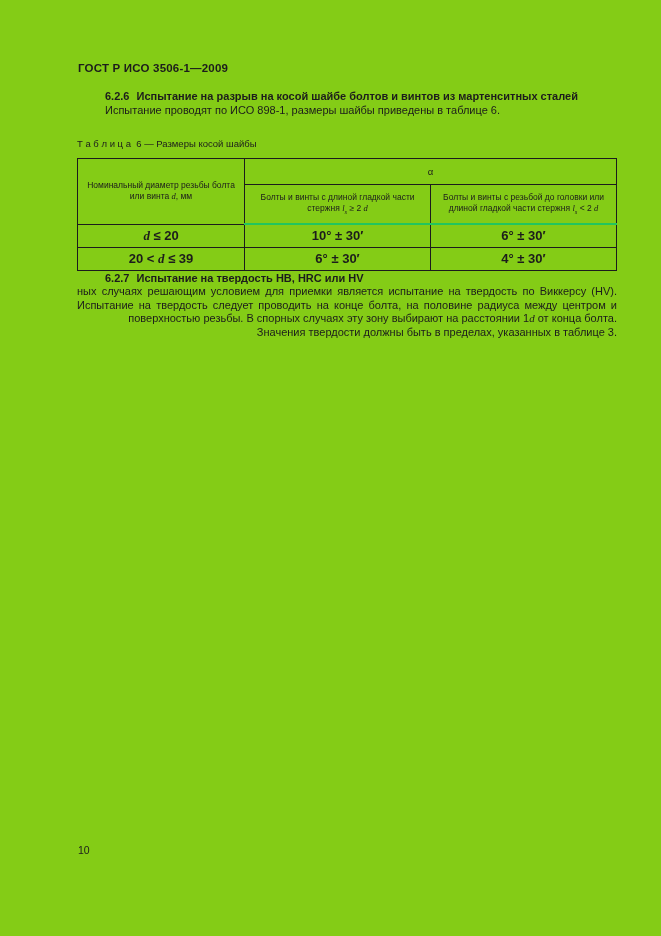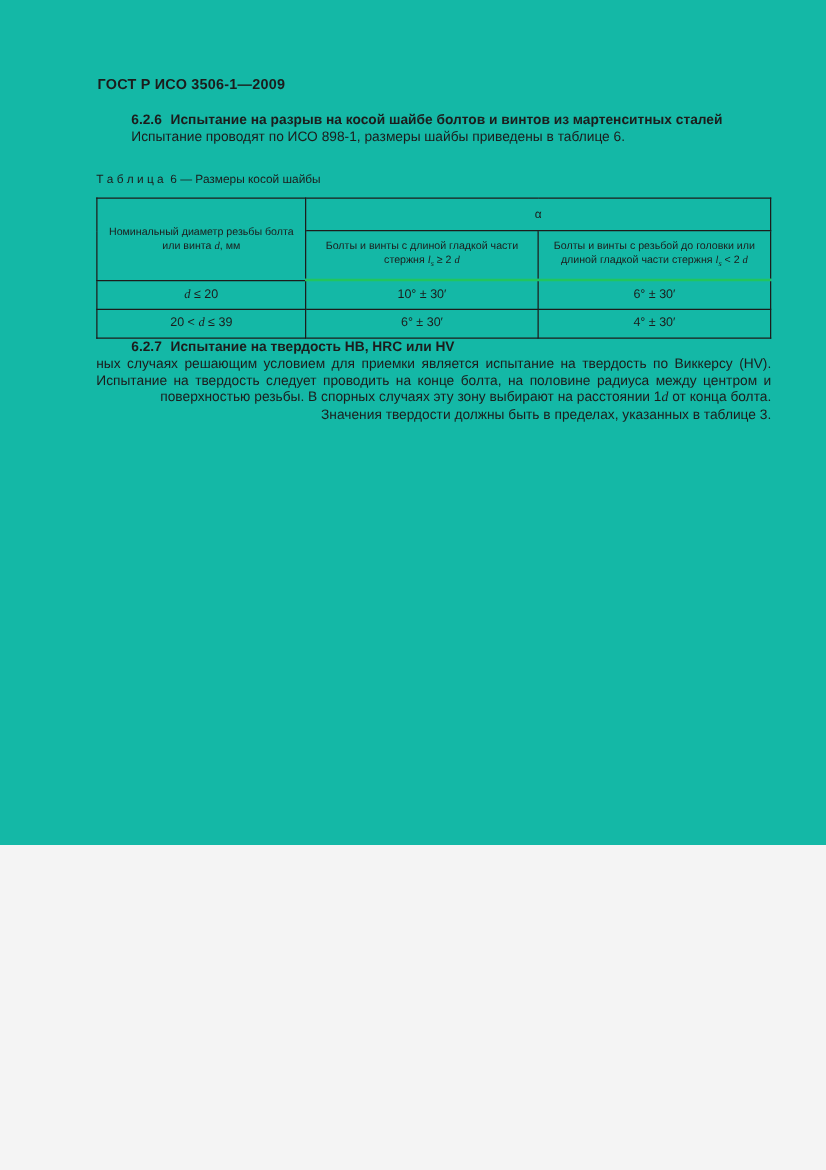--- a/index.html
+++ b/index.html
@@ -4,22 +4,22 @@
 <style>
   html, body { margin: 0; padding: 0; }
   body {
     width: 661px; height: 936px;
     background: #f4f4f4;
     font-family: "Liberation Sans", "DejaVu Sans", sans-serif;
     color: #1c1c1c;
   }
   .page {
     position: relative;
-    width: 661px; height: 676px;
-    background: #14b8a6;
+    width: 661px; height: 936px;
+    background: #84cc16;
     overflow: hidden;
   }
   .doc-header {
     position: absolute;
     left: 78px; top: 62px;
     font-size: 11.5px;
     font-weight: bold;
     letter-spacing: 0.2px;
     white-space: nowrap;
   }
@@ -56,21 +56,21 @@
     text-align: center;
     vertical-align: middle;
     padding: 2px 6px;
   }
   table.gost .hdr { font-size: 8.5px; line-height: 11px; }
   table.gost .alpha-cell { height: 21px; font-size: 9.5px; }
   table.gost .subhdr-row td { height: 34px; border-bottom: 2px solid #22c55e; }
   table.gost .col1 { width: 31%; }
   table.gost .col2 { width: 34.5%; }
   table.gost .col3 { width: 34.5%; }
-  table.gost tbody td { font-size: 10px; height: 18px; }
+  table.gost tbody td { font-size: 13px; height: 18px; font-weight: bold; }
   .ital { font-style: italic; font-family: "Liberation Serif", "DejaVu Serif", serif; }
   sub.sym { font-size: 6.5px; }
 
   .s627 { }
   .pline { line-height: 13.5px; text-align: right; }
   .jl { text-align: justify; text-align-last: justify; }
   .indent { padding-left: 28px; }
 
   .page-number {
     position: absolute;

